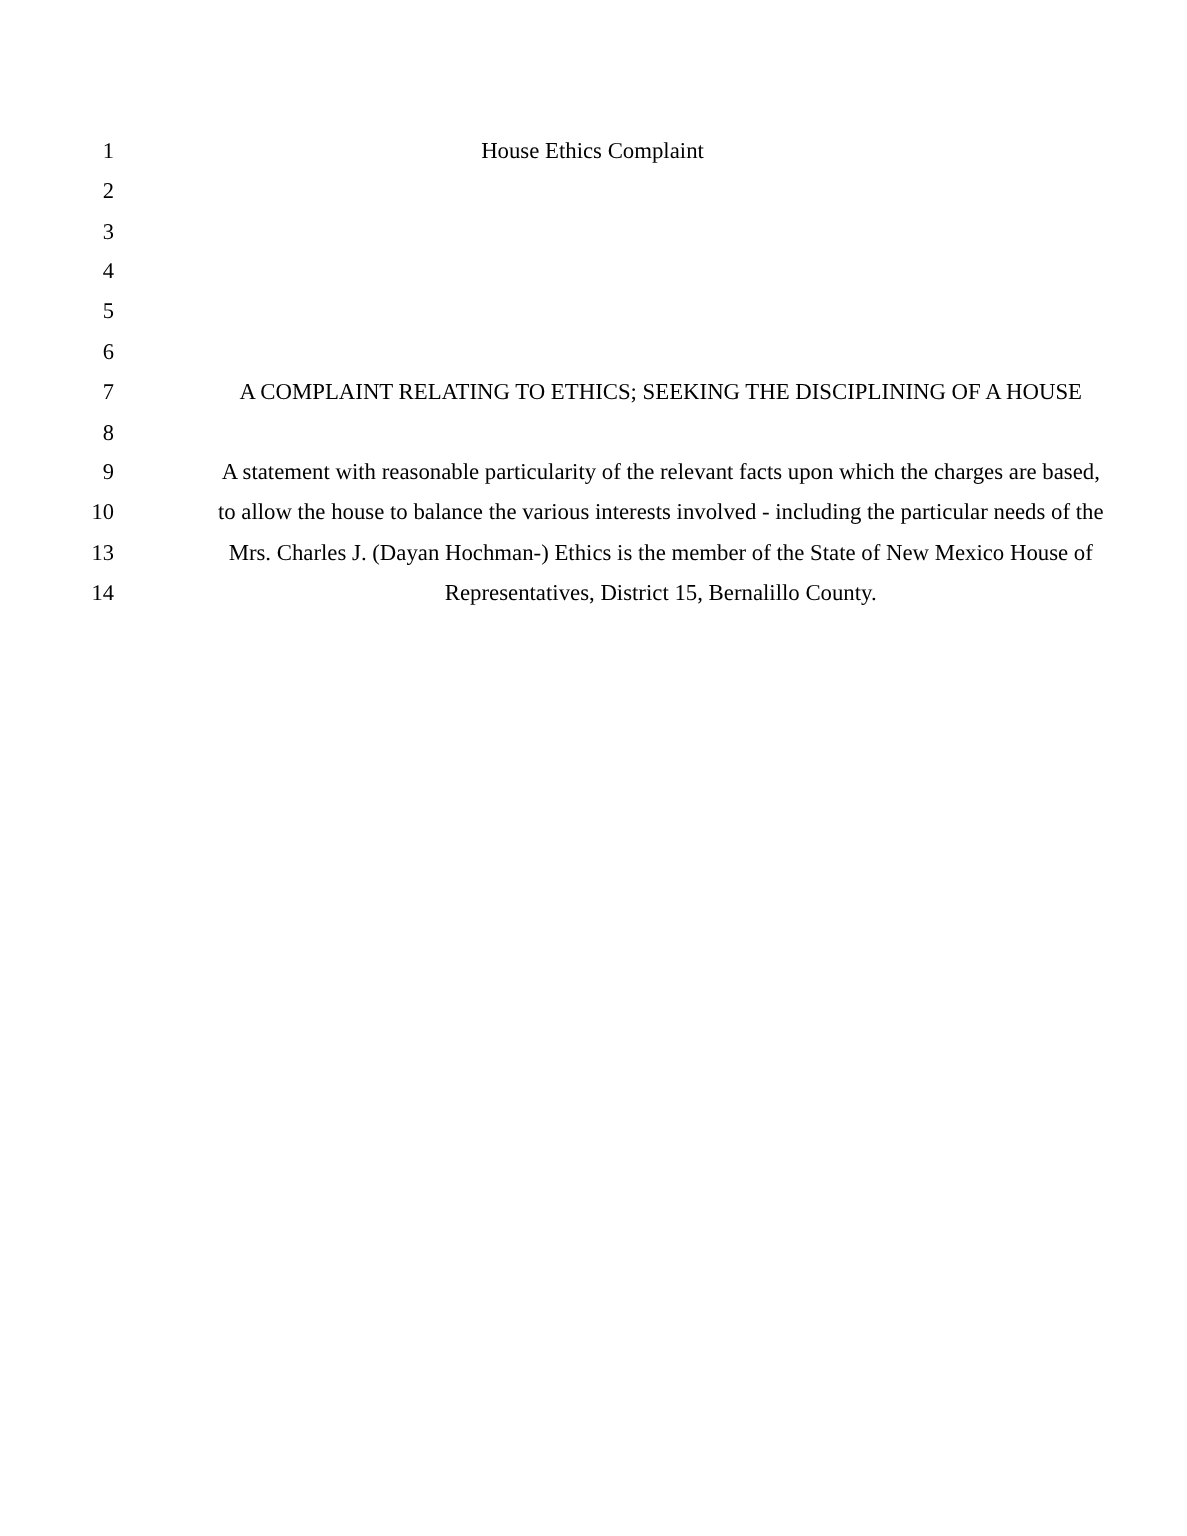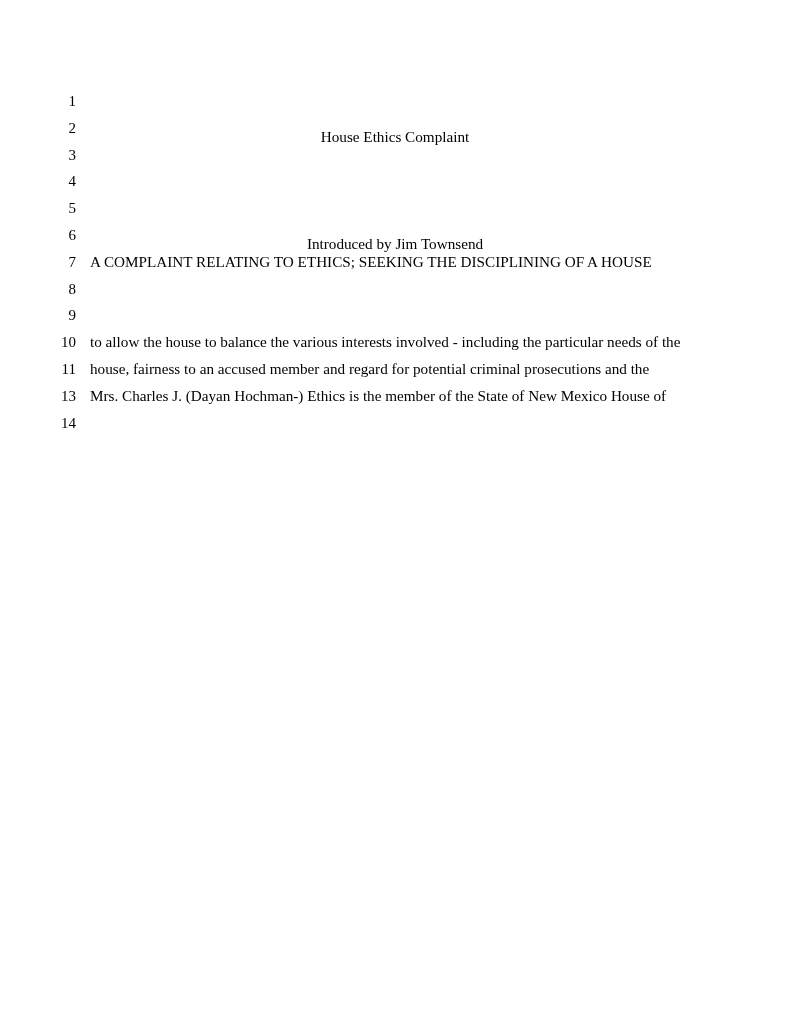--- a/index.html
+++ b/index.html
@@ -46,24 +46,23 @@
     font-size: 15.2px;
     line-height: 26.8px;
     color: #000;
     white-space: pre;
     padding-left: 6px;
   }
   .line-text.center {
     text-align: center;
     padding-left: 0;
     padding-right: 85px;
-    margin-top: 36px;
   }
   .line-text.body {
-    text-align: left;
+    text-align: center;
   }
   .spacer-line .line-text {
     height: 26.8px;
   }
 </style>
 </head>
 <body>
 
 <div class="page">
   <div class="doc-body">
@@ -82,55 +81,52 @@
       <div class="line-number">3</div>
     </div>
 
     <div class="line-row spacer-line">
       <div class="line-number">4</div>
       <div class="line-text center"></div>
     </div>
 
     <div class="line-row">
       <div class="line-number">5</div>
-      <div class="line-text center">Introduced by Jim Townsend</div>
     </div>
 
     <div class="line-row spacer-line">
       <div class="line-number">6</div>
       <div class="line-text center"></div>
     </div>
 
     <div class="line-row">
       <div class="line-number">7</div>
       <div class="line-text body">A COMPLAINT RELATING TO ETHICS; SEEKING THE DISCIPLINING OF A HOUSE</div>
     </div>
 
     <div class="line-row">
       <div class="line-number">8</div>
     </div>
 
     <div class="line-row">
       <div class="line-number">9</div>
+      <div class="line-text body">A statement with reasonable particularity of the relevant facts upon which the charges are based,</div>
     </div>
 
     <div class="line-row">
       <div class="line-number">10</div>
       <div class="line-text body">to allow the house to balance the various interests involved - including the particular needs of the</div>
     </div>
 
-    <div class="line-row">
-      <div class="line-number">11</div>
-      <div class="line-text body">house, fairness to an accused member and regard for potential criminal prosecutions and the</div>
-    </div>
 
 
     <div class="line-row">
       <div class="line-number">13</div>
       <div class="line-text body">Mrs. Charles J. (Dayan Hochman-) Ethics is the member of the State of New Mexico House of</div>
     </div>
 
     <div class="line-row">
       <div class="line-number">14</div>
+      <div class="line-text body">Representatives, District 15, Bernalillo County.</div>
     </div>
 
   </div>
 </div>
 
 </body></html>

